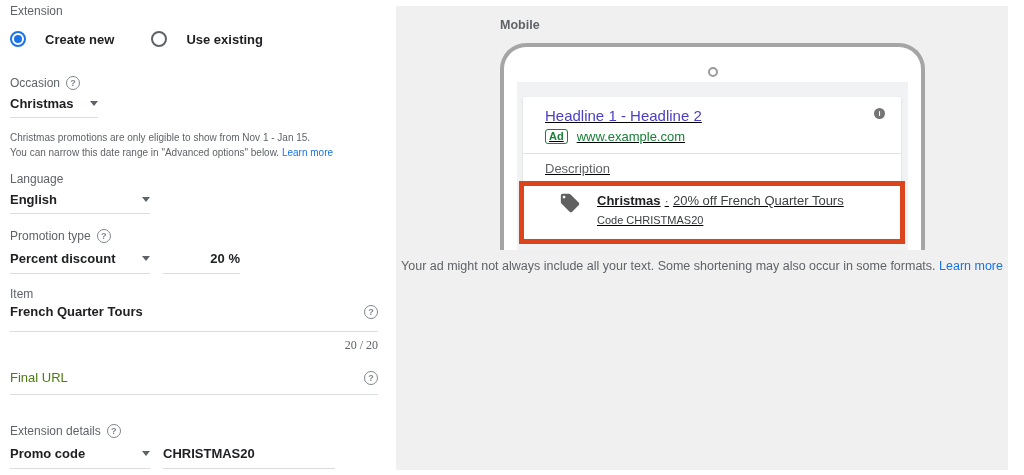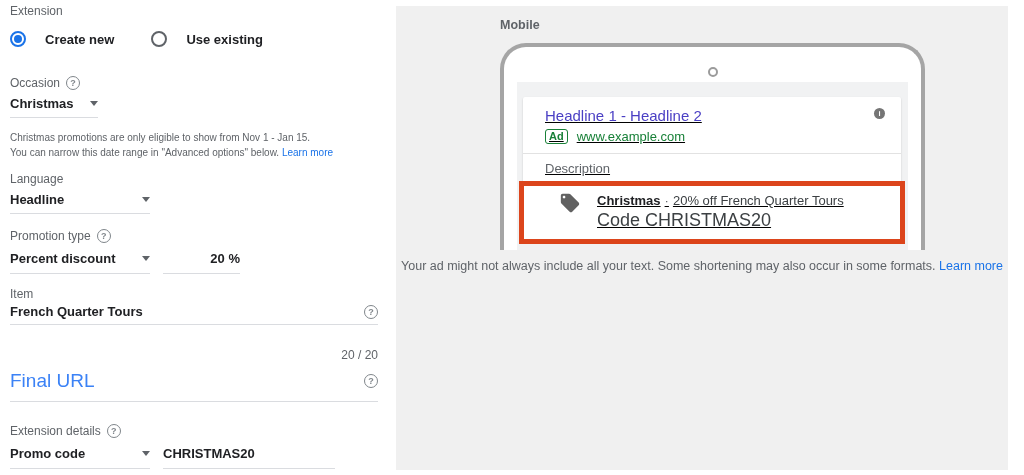--- a/index.html
+++ b/index.html
@@ -16,41 +16,41 @@
   .arr { width:0; height:0; border-left:4px solid transparent; border-right:4px solid transparent; border-top:5px solid #5f6368; }
   .help { width:14px; height:14px; min-width:14px; border:1px solid #80868b; border-radius:50%; font-size:9px; font-weight:bold; color:#80868b; display:inline-flex; align-items:center; justify-content:center; background:#fff; }
   .radio { width:16px; height:16px; border:2px solid #5f6368; border-radius:50%; position:relative; }
   .radio.sel { border-color:#1a73e8; }
   .radio.sel::after { content:""; position:absolute; inset:2px; background:#1a73e8; border-radius:50%; }
   .radiorow { display:flex; align-items:center; gap:19px; }
   .radiolabel { font-size:13px; font-weight:bold; color:#202124; }
   .note { font-size:10px; line-height:15px; color:#5f6368; width:374px; }
   .link { color:#1a73e8; text-decoration:none; cursor:pointer; }
   .counter { font-size:12px; color:#5f6368; text-align:right; }
-  .placeholder { font-size:19px; color:#3b82f6;text-align:right; }
+  .placeholder { font-size:13px; color:#4d7c0f;text-align:right; }
 
   
   .panel { position:absolute; left:396px; top:6px; width:612px; height:464px; background:#f0f0f0; }
   .device-label { position:absolute; left:104px; top:12px; font-size:12.5px; color:#5f6368;font-weight:bold; }
   .phone { position:absolute; left:104px; top:37px; width:425px; height:207px; background:#fff; border:4px solid #a5a5a5; border-bottom:none; border-radius:26px 26px 0 0; overflow:hidden; }
   .camera { position:absolute; left:50%; top:20px; margin-left:-5px; width:10px; height:10px; border:2px solid #9b9b9b; border-radius:50%; background:#fff; }
   .screen { position:absolute; left:13px; right:13px; top:35px; bottom:0; background:#f1f2f3; }
   .ad-card { position:absolute; left:6px; right:7px; top:15px; height:143px; background:#fff; border-radius:2px; box-shadow:0 1px 2px rgba(0,0,0,0.18); padding:9px 20px 0 22px;text-decoration:underline; }
   .headline { font-size:15px; color:#4a3fc4; line-height:19px; }
   .urlrow { display:flex; align-items:center; margin-top:4px; }
   .ad-badge { border:1px solid #188038; color:#188038; border-radius:3px; font-size:11px; font-weight:bold; line-height:13px; padding:0 3px; margin-right:9px; }
   .display-url { font-size:13px; color:#188038; }
   .card-divider { height:1px; background:#e2e2e2; margin:9px -20px 0 -22px; }
   .description { font-size:13px; color:#5f6368; margin-top:7px; line-height:16px; }
   .promo-row { display:flex; padding-left:14px; margin-top:14px; }
   .tagwrap { width:22px; margin-right:16px; margin-top:1px; }
   .promo-line1 { font-size:13px; color:#3c4043; line-height:17px; }
   .promo-occ { font-weight:bold; color:#202124; }
   .promo-sep { color:#5f6368; padding:0 4px; }
-  .promo-line2 { font-size:18px; color:#3c4043; margin-top:3px; line-height:17px; }
+  .promo-line2 { font-size:11px; color:#3c4043; margin-top:3px; line-height:17px; }
   .promo-highlight { position:absolute; left:-4px; right:-4px; top:84px; height:63px; border:5px solid #dc451c; pointer-events:none; }
   .info-dot { position:absolute; right:16px; top:11px; width:11px; height:11px; border-radius:50%; background:#757575; color:#fff; font-size:7.5px; font-weight:bold; display:flex; align-items:center; justify-content:center; }
   .disclaimer { position:absolute; left:0; right:0; top:253px; text-align:center; font-size:12.5px; color:#5f6368; }
 </style>
 </head>
 <body>
 
 <div class="canvas">
 
   <div class="fgroup flabel" style="top:4px;">Extension</div>
@@ -72,44 +72,44 @@
   </div>
 
   <div class="fgroup note" style="top:130px;">
     <span>Christmas promotions are only eligible to show from Nov 1 - Jan 15.</span><br>
     <span>You can narrow this date range in "Advanced options" below.</span>
     <span class="link">Learn more</span>
   </div>
 
   <div class="fgroup flabel" style="top:172px;">Language</div>
   <div class="fgroup selectfield underline" style="top:192px; width:140px;">
-    <span class="fvalue">Headline</span>
+    <span class="fvalue">English</span>
     <span class="arr"></span>
   </div>
 
   <div class="fgroup flabel" style="top:229px;">
     <span>Promotion type</span>
     <span class="help">?</span>
   </div>
   <div class="fgroup" style="top:249px; display:flex; gap:13px;">
     <div class="selectfield underline" style="width:140px;">
       <span class="fvalue">Percent discount</span>
       <span class="arr"></span>
     </div>
     <div class="underline" style="width:77px; text-align:right; padding-bottom:6px;">
       <span class="fvalue">20 %</span>
     </div>
   </div>
 
   <div class="fgroup flabel" style="top:287px;">Item</div>
-  <div class="fgroup selectfield underline" style="top:304px; width:368px; padding-bottom:5px;">
+  <div class="fgroup selectfield underline" style="top:304px; width:368px; padding-bottom:12px;">
     <span class="fvalue">French Quarter Tours</span>
     <span class="help">?</span>
   </div>
-  <div class="fgroup counter" style="top:348px; width:368px;">20 / 20</div>
+  <div class="fgroup counter" style="top:338px; width:368px;font-family:Liberation Serif, serif;">20 / 20</div>
 
   <div class="fgroup selectfield underline" style="top:370px; width:368px; padding-bottom:9px;">
     <span class="placeholder">Final URL</span>
     <span class="help">?</span>
   </div>
 
   <div class="fgroup flabel" style="top:424px;">
     <span>Extension details</span>
     <span class="help">?</span>
   </div>

